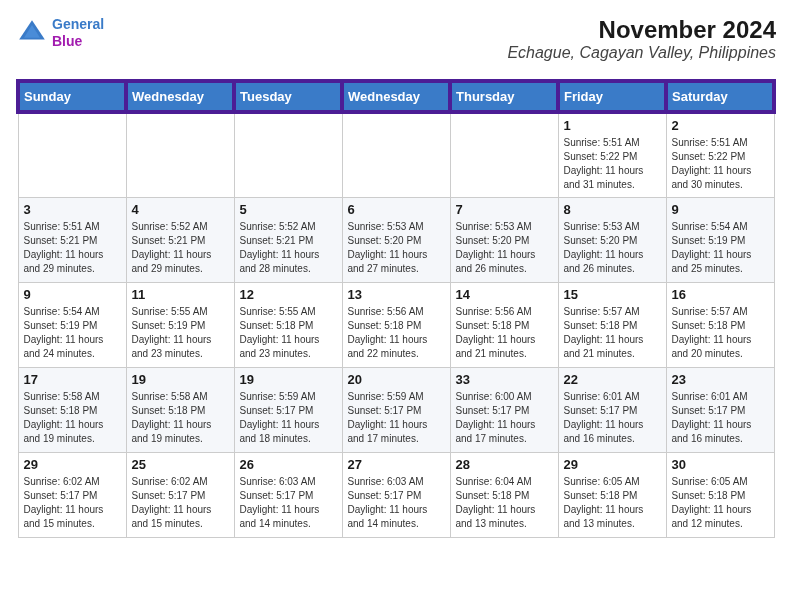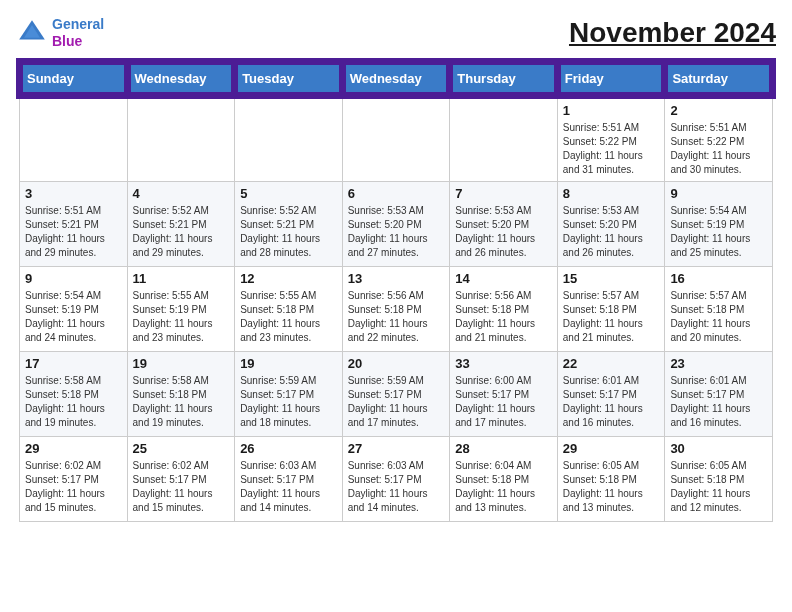--- a/index.html
+++ b/index.html
@@ -5,23 +5,23 @@
     * { box-sizing: border-box; margin: 0; padding: 0; }
     body {
       font-family: Arial, sans-serif;
       background: #fff;
       width: 792px;
       min-height: 612px;
       padding: 16px;
     }
     .header {
       display: flex;
-      align-items: center;
+      align-items: flex-start;
       justify-content: space-between;
-      margin-bottom: 8px;
+      margin-bottom: 17px;
     }
     .logo {
       display: flex;
       align-items: center;
       gap: 4px;
     }
     .logo-text {
       font-size: 14px;
       font-weight: bold;
       color: #1a1a1a;
@@ -31,43 +31,42 @@
       color: #3a7bc8;
     }
     .logo-icon {
       width: 32px;
       height: 32px;
     }
     .title-block {
       text-align: right;
     }
     .month-title {
-      font-size: 28px;
+      font-size: 24px;
       font-weight: bold;
       color: #1a1a1a;
-      text-decoration: underline;
     }
     .location {
       font-size: 16px;
       color: #444;
       font-style: italic;
     }
     .calendar {
       width: 100%;
       border-collapse: collapse;
       font-size: 11px;
     }
     .calendar thead th {
       background-color: #3a7bc8;
       color: #fff;
       padding: 6px 4px;
       text-align: left;
       font-size: 13px;
       font-weight: bold;
-      border: 7px solid #4c1d95;
+      border: 4px solid #4c1d95;
     }
     .calendar tbody td {
       border: 1px solid #ccc;
       vertical-align: top;
       padding: 4px 5px;
       min-height: 80px;
       height: 85px;
       width: calc(100% / 7);
       background: #fff;
     }
@@ -98,20 +97,21 @@
       <polygon points="20,4 36,28 4,28" fill="#3a7bc8"></polygon>
       <polygon points="20,10 30,26 10,26" fill="#5a9de8" opacity="0.5"></polygon>
     </svg>
     <div class="logo-text">
       <div><span>General</span></div>
       <div style="color:#a21caf;">Blue</div>
     </div>
   </div>
   <div class="title-block">
     <div class="month-title">November 2024</div>
+    <div class="location">Echague, Cagayan Valley, Philippines</div>
   </div>
 </div>
 
 <table class="calendar">
   <thead>
     <tr>
     <th>Sunday</th>
         <th>Wednesday</th>
         <th>Tuesday</th>
         <th>Wednesday</th>

